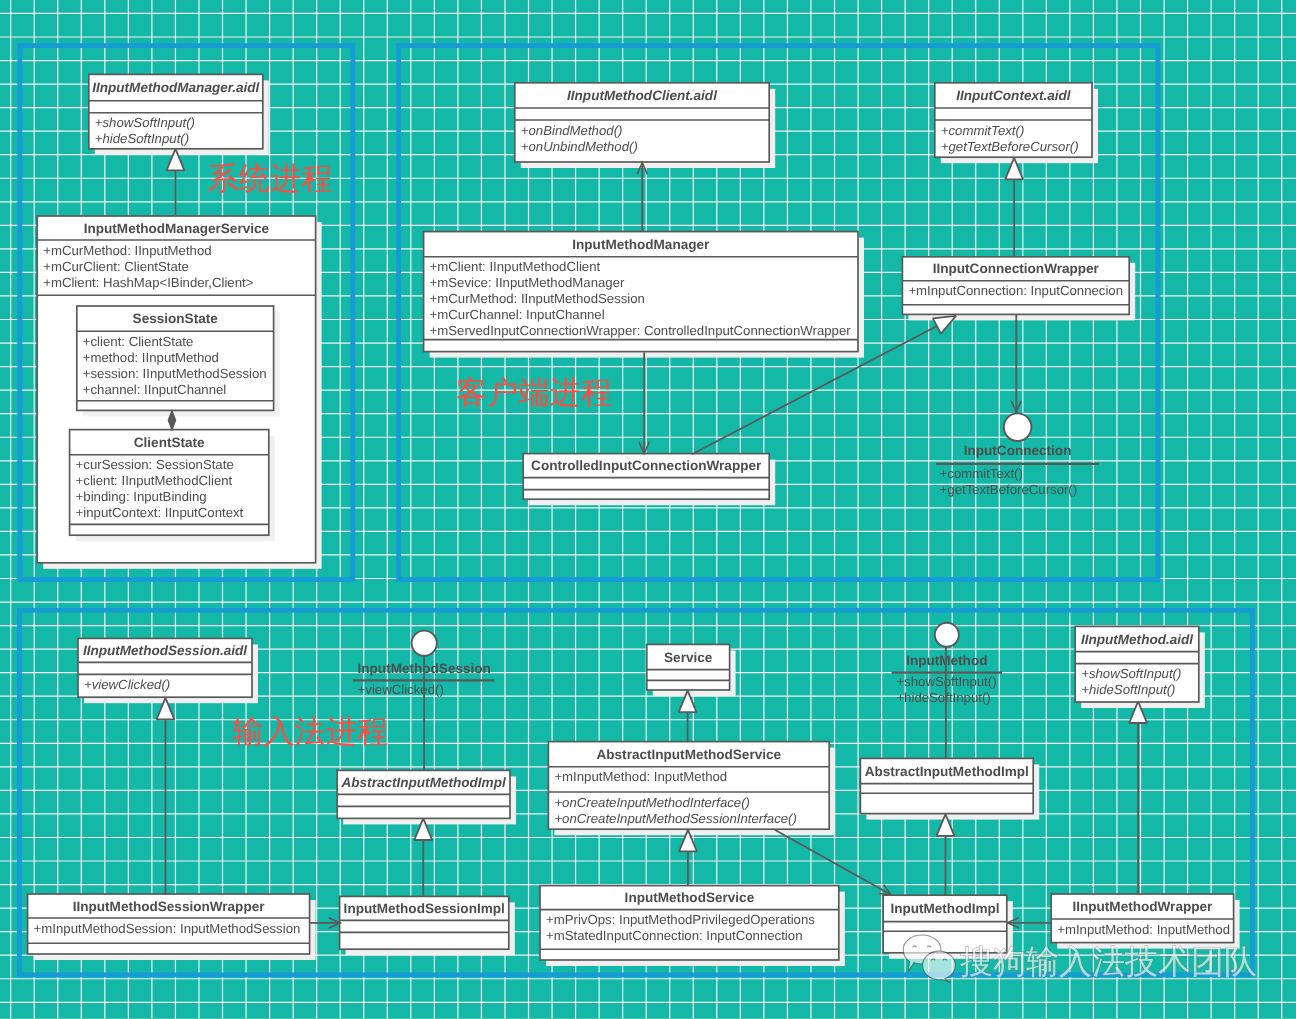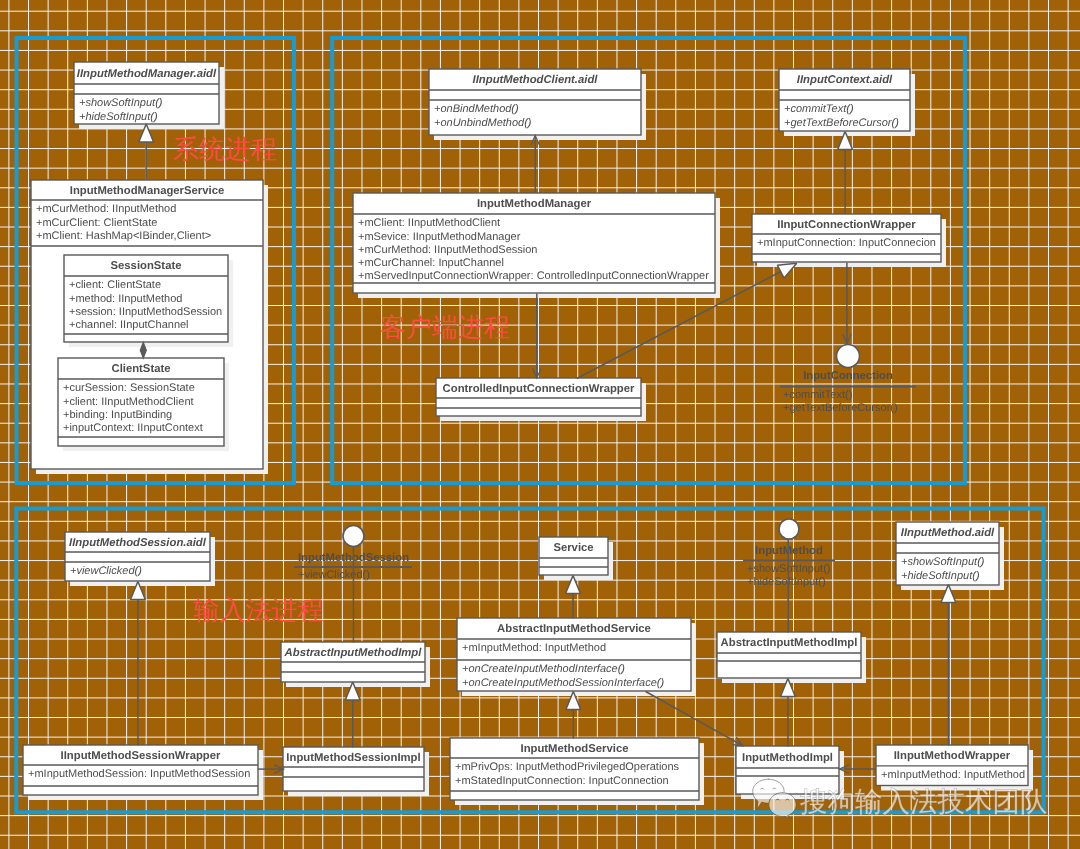--- a/index.html
+++ b/index.html
@@ -1,19 +1,19 @@
 <!DOCTYPE html>
 <html><head>
 <meta charset="utf-8">
 <title>Android Input Method Framework Class Diagram</title>
 <style>
   html,body{margin:0;padding:0;background:#fff;}
   body{width:1080px;height:849px;overflow:hidden;
        font-family:"Liberation Sans",sans-serif;}
-  #canvas{position:relative;width:1080px;height:849px;background:#a16207;}
+  #canvas{position:relative;width:1080px;height:849px;background:#14b8a6;}
   svg{position:absolute;left:0;top:0;}
   text{font-family:"Liberation Sans",sans-serif;
        -webkit-font-smoothing:antialiased;
        text-rendering:geometricPrecision;}
   svg{shape-rendering:geometricPrecision;}
 </style>
 </head>
 <body>
 
 <div id="canvas">

